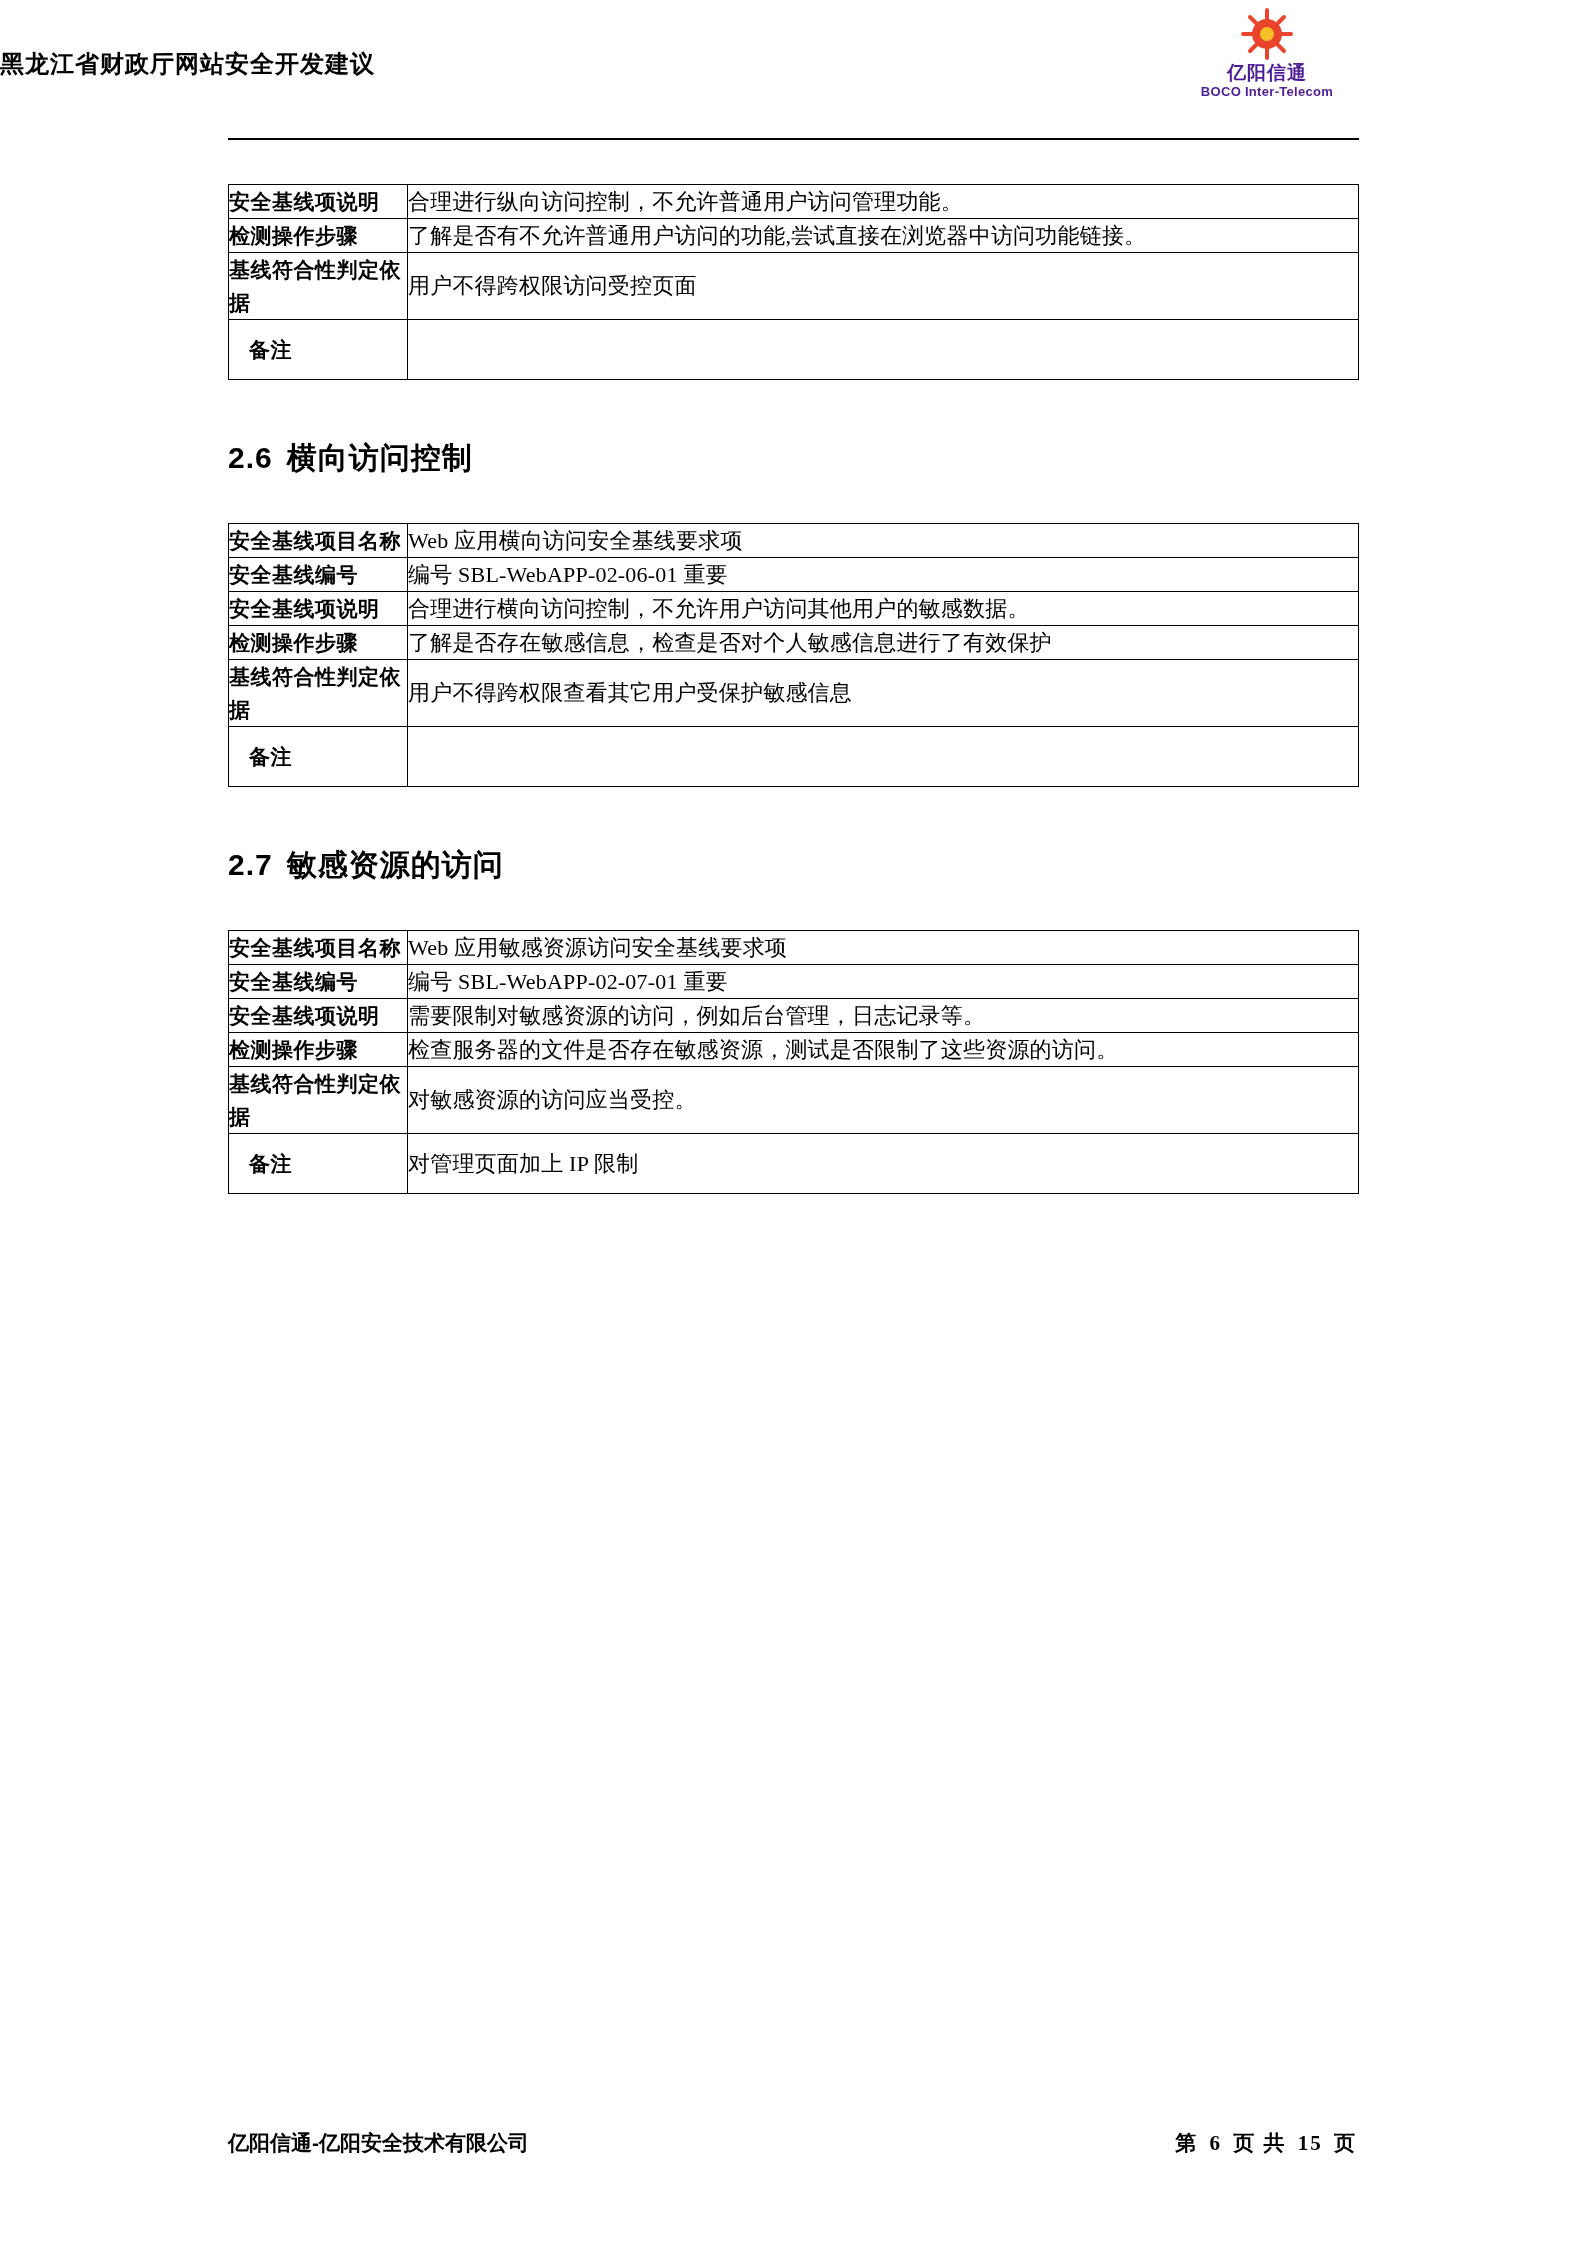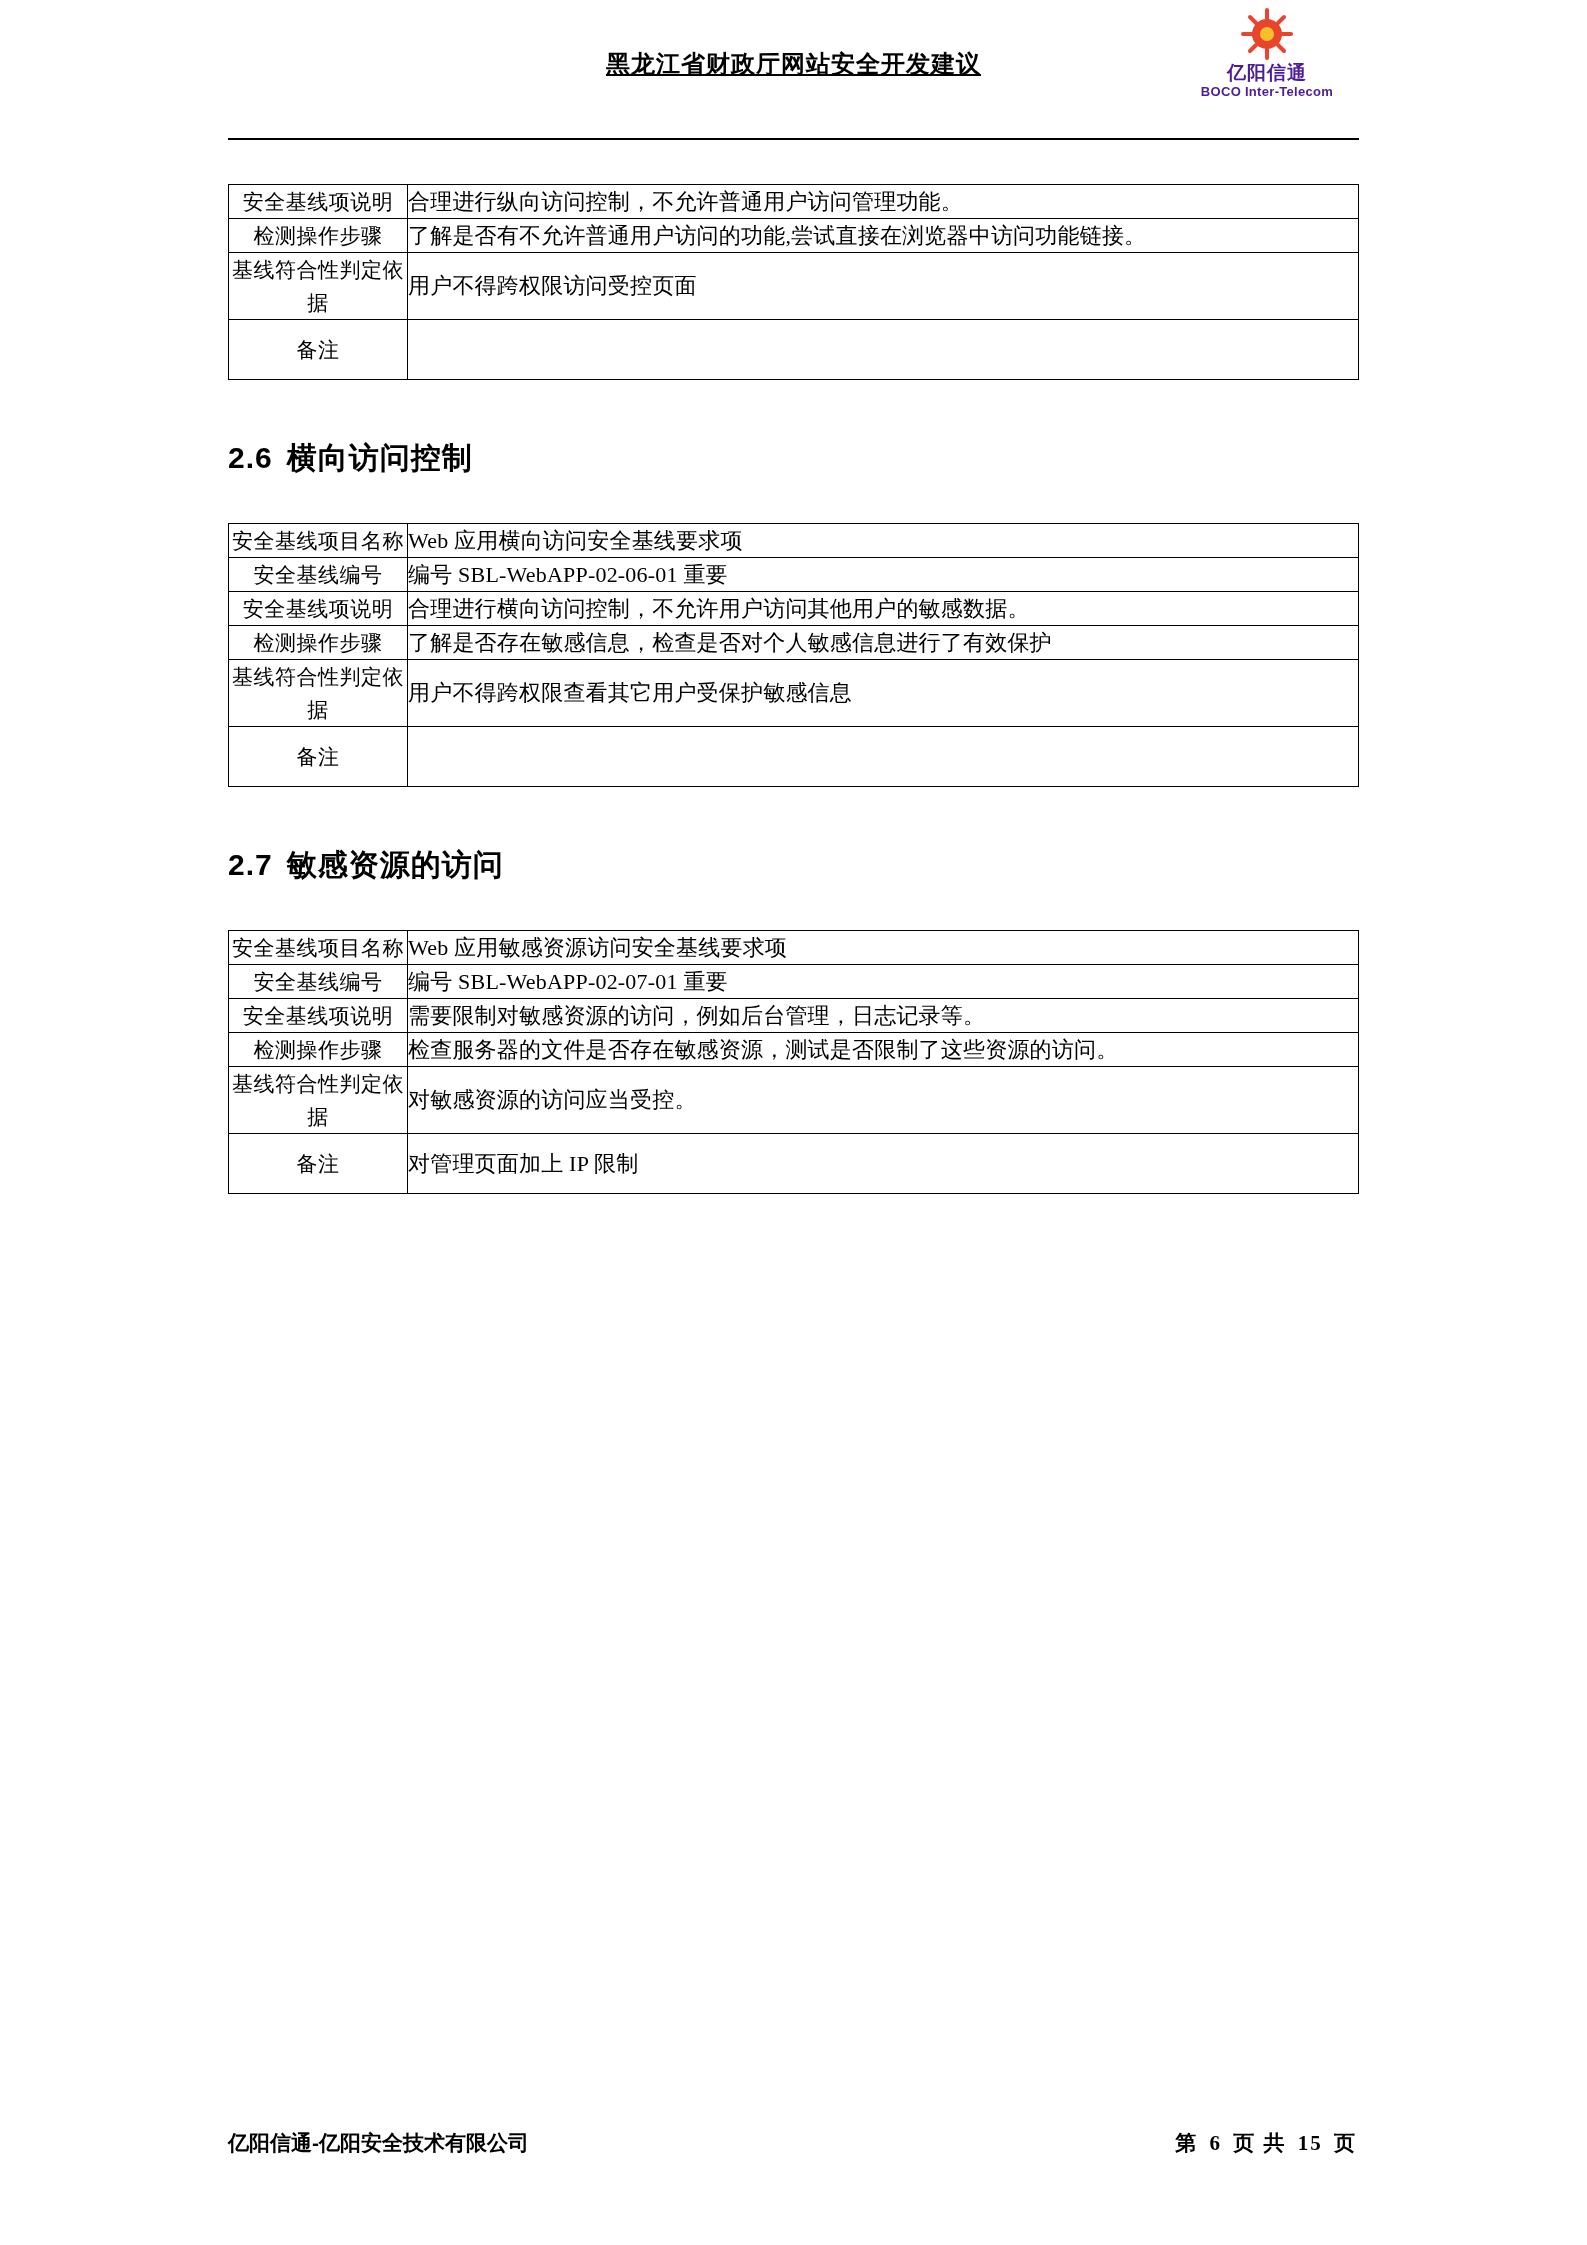--- a/index.html
+++ b/index.html
@@ -25,26 +25,24 @@
   
   .header {
     position: relative;
     height: 140px;
   }
   .header-title {
     position: absolute;
     top: 48px;
     left: 0;
     width: 1587px;
-    text-align: center;
     font-family: "Liberation Sans", sans-serif;
     font-weight: bold;
     font-size: 24px;
     letter-spacing: 1px;
-    text-decoration: underline;
   }
   .logo {
     position: absolute;
     right: 225px;
     top: 8px;
     width: 190px;
     text-align: center;
   }
   .logo-mark {
     width: 52px;
@@ -88,23 +86,22 @@
     table-layout: fixed;
     margin-top: 44px;
   }
   table.doc-table td {
     border: 1px solid #000;
     padding: 0;
     vertical-align: middle;
   }
   td.label {
     width: 178px;
-    text-align: center;
-    font-family: "Liberation Sans", sans-serif;
-    font-weight: normal;
+    font-family: "Liberation Sans", sans-serif;
+    font-weight: bold;
     font-size: 21px;
     line-height: 33px;
     padding: 9px 4px;
     letter-spacing: 0.5px;
   }
   td.value {
     font-family: "Liberation Serif", serif;
     font-size: 22px;
     line-height: 32px;
     padding: 12px 12px 12px 14px;

